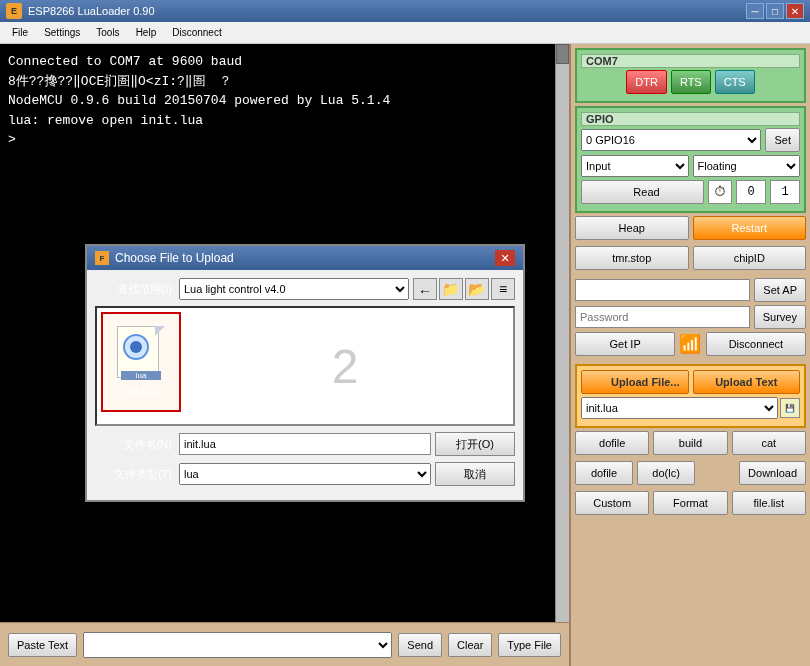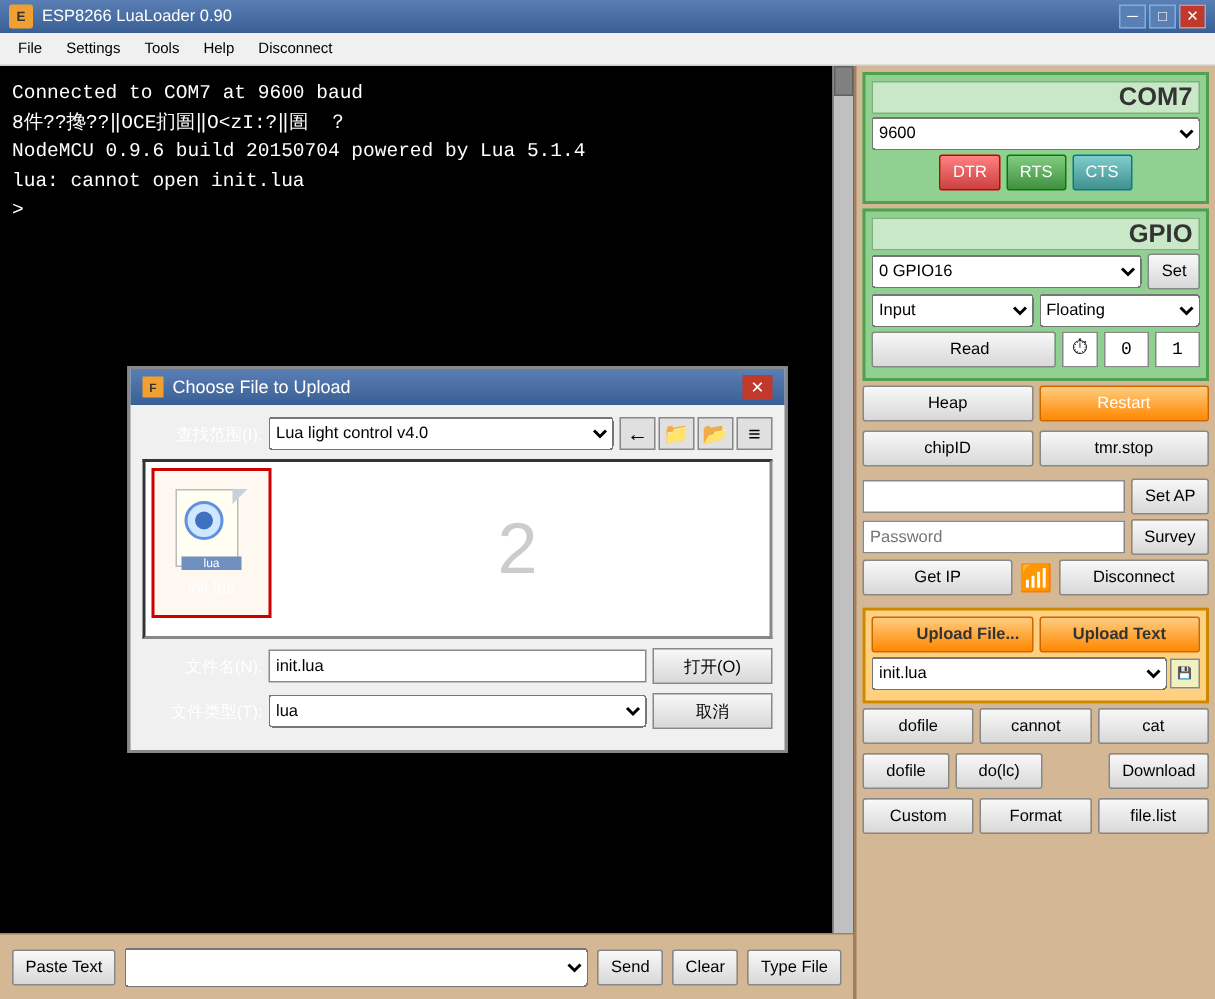--- a/index.html
+++ b/index.html
@@ -94,28 +94,27 @@
       display: flex;
       flex-direction: column;
       padding: 4px;
       gap: 3px;
       overflow: hidden;
     }
 
     
     .section-label {
       font-family: Arial, sans-serif;
-      font-size: 17px;
+      font-size: 11px;
       font-weight: bold;
       color: #333;
       background: #c8e8c8;
       border: 1px solid #80b080;
       padding: 0 4px;
       margin-bottom: 2px;
-      text-align: right;
     }
 
     .com-section {
       background: #90d090;
       border: 2px solid #50a050;
       padding: 4px;
     }
 
     .gpio-section {
       background: #90d090;
@@ -327,21 +326,21 @@
 
 <div id="main" style="position:relative;">
 
   <div id="terminal" style="padding-bottom: 20px;">
     <div id="terminal-content">
       <div>Connected to COM7 at 9600 baud</div>
       <div></div>
       <div>8件??搀??‖OCE扪圄‖O&lt;zI:?‖圄　？</div>
       <div></div>
       <div>NodeMCU 0.9.6 build 20150704  powered by Lua 5.1.4</div>
-      <div>lua: cannot open init.lua</div>
+      <div>lua: remove open init.lua</div>
       <div>&gt;</div>
     </div>
 
     <div style="position:absolute; right:0; top:0; bottom:44px; width:14px; background:#c0c0c0; border-left:1px solid #888;">
       <div style="width:100%; height:20px; background:#808080; border:1px solid #606060;"></div>
     </div>
 
     <div id="file-dialog">
       <div id="file-dialog-title">
         <div style="display:flex; align-items:center; gap:6px;">
@@ -408,25 +407,20 @@
     <select class="paste-select"></select>
     <button class="btn">Send</button>
     <button class="btn">Clear</button>
     <button class="btn">Type File</button>
   </div>
 
   <div id="right-panel">
 
     <div class="com-section">
       <div class="section-label">COM7</div>
-      <div class="row">
-        <select style="flex:1;">
-          <option>9600</option>
-        </select>
-      </div>
       <div class="row-center">
         <button class="btn btn-dtr">DTR</button>
         <button class="btn btn-rts">RTS</button>
         <button class="btn btn-cts">CTS</button>
       </div>
     </div>
 
     <div class="gpio-section">
       <div class="section-label">GPIO</div>
       <div class="row">
@@ -449,22 +443,22 @@
         <div class="number-box">0</div>
         <div class="number-box">1</div>
       </div>
     </div>
 
     <div class="row">
       <button class="btn" style="flex:1;">Heap</button>
       <button class="btn btn-restart" style="flex:1;">Restart</button>
     </div>
     <div class="row">
+      <button class="btn" style="flex:1;">tmr.stop</button>
       <button class="btn" style="flex:1;">chipID</button>
-      <button class="btn" style="flex:1;">tmr.stop</button>
     </div>
 
     <div style="padding: 2px 0;">
       <div class="row">
         <input type="text" style="flex: 1 1 0%; height: 22px;" placeholder="">
         <button class="btn">Set AP</button>
       </div>
       <div class="row">
         <input type="text" style="flex: 1 1 0%; height: 22px;" placeholder="Password">
         <button class="btn">Survey</button>
@@ -484,21 +478,21 @@
       <div class="file-select-row row">
         <select style="flex:1; height:22px;">
           <option>init.lua</option>
         </select>
         <div class="sd-icon">💾</div>
       </div>
     </div>
 
     <div class="row">
       <button class="btn" style="flex:1;">dofile</button>
-      <button class="btn" style="flex:1;">cannot</button>
+      <button class="btn" style="flex:1;">build</button>
       <button class="btn" style="flex:1;">cat</button>
     </div>
     <div class="row">
       <button class="btn" style="flex:1;">dofile</button>
       <button class="btn" style="flex:1;">do(lc)</button>
       <button class="btn" style="flex:1;margin-left:40px;">Download</button>
     </div>
     <div class="row">
       <button class="btn" style="flex:1;">Custom</button>
       <button class="btn" style="flex:1;">Format</button>

